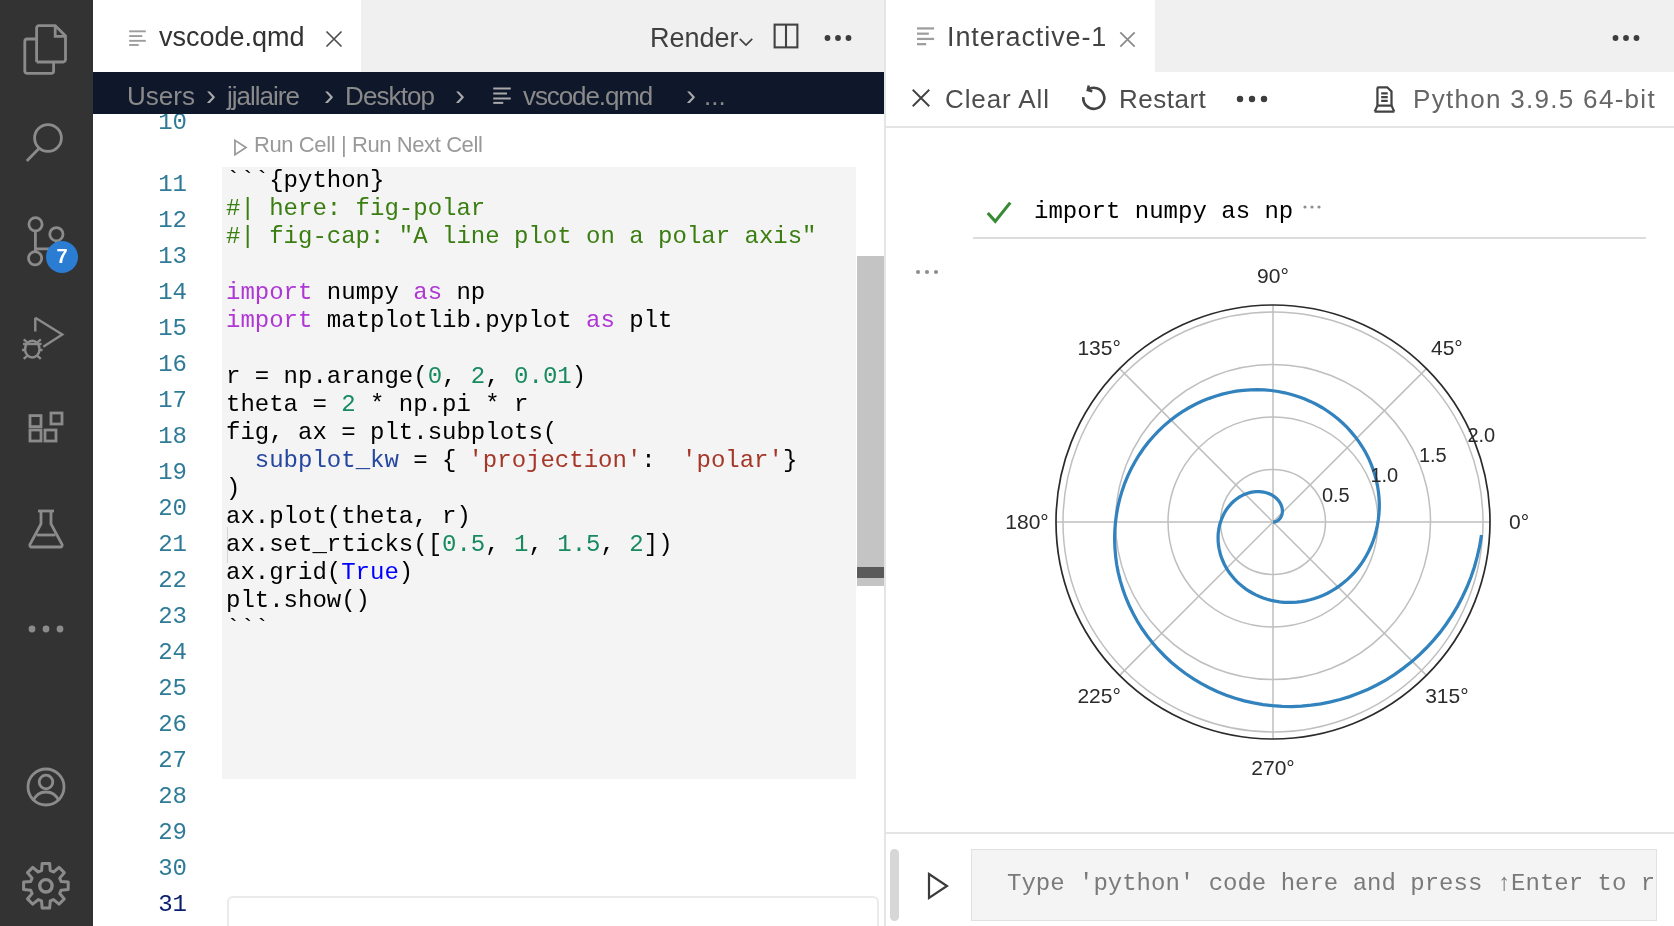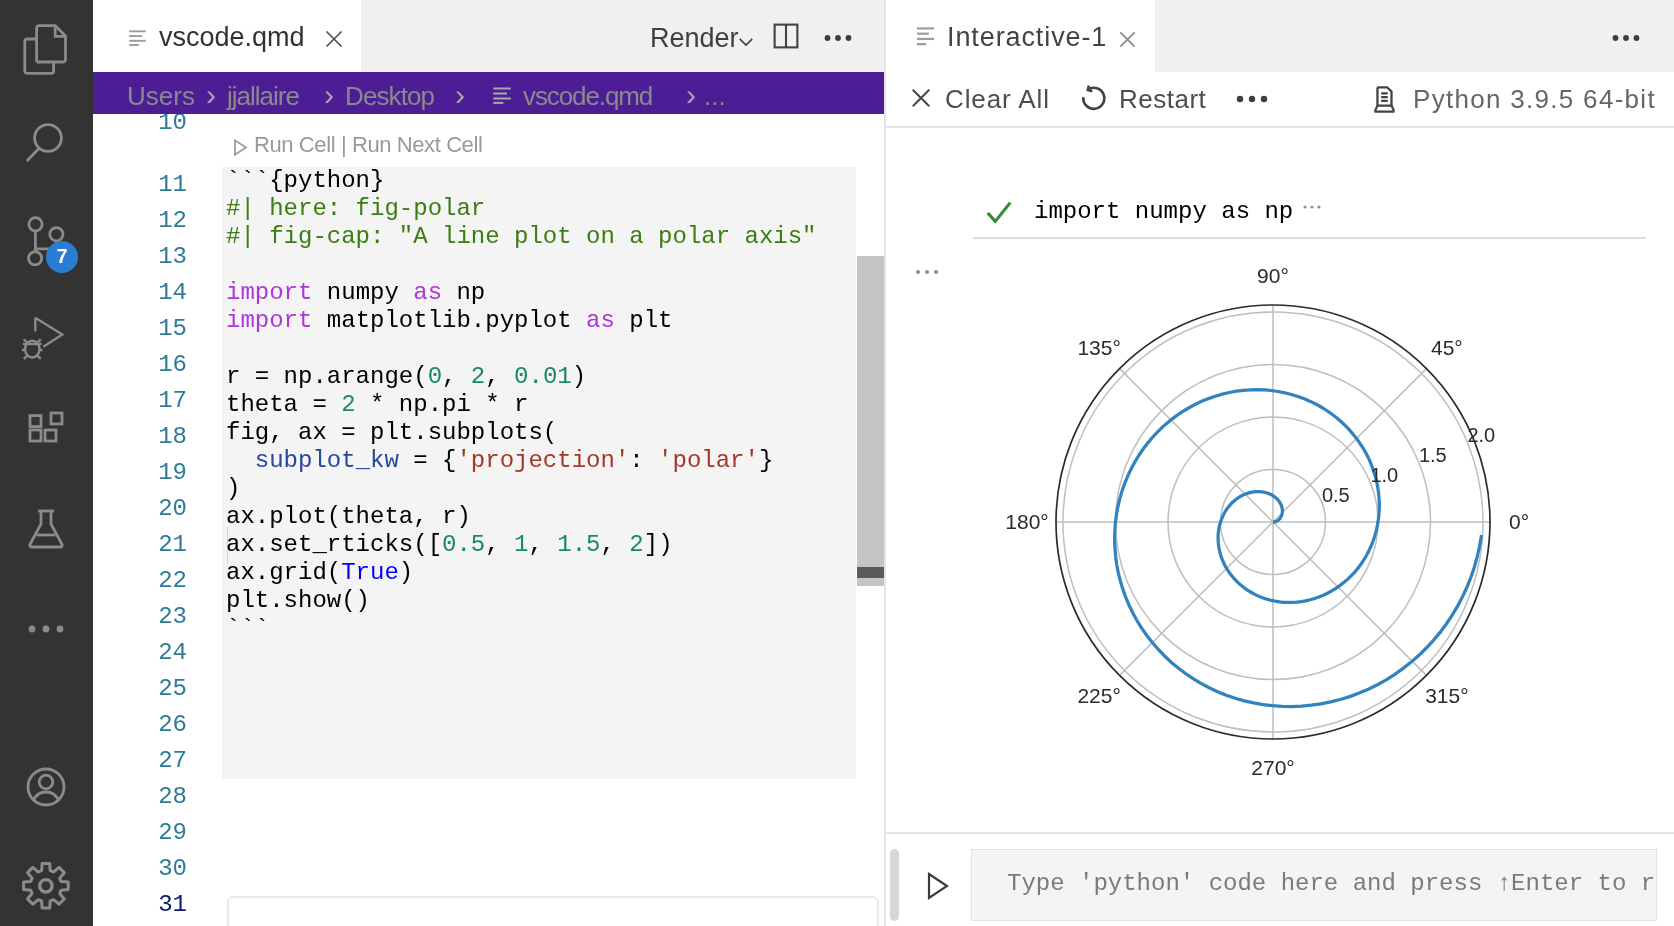--- a/index.html
+++ b/index.html
@@ -4,29 +4,29 @@
 body{width:1674px;height:926px;position:relative;overflow:hidden;background:#fff;
   font-family:"Liberation Sans",sans-serif;-webkit-font-smoothing:antialiased;}
 .abs{position:absolute;}
 .mono{font-family:"Liberation Mono",monospace;}
 
 #actbar{left:0;top:0;width:93px;height:926px;background:#333333;}
 .aicon{position:absolute;left:22px;width:48px;height:48px;}
 
 #tabbar{left:93px;top:0;width:792px;height:72px;background:#f0f0f0;}
 #tab1{left:93px;top:0;width:268px;height:72px;background:#ffffff;}
-#breadcrumb{left:93px;top:72px;width:792px;height:42px;background:#4c1d95;
+#breadcrumb{left:93px;top:72px;width:792px;height:42px;background:#0f172a;
   font-size:26px;color:#8a8a8a;white-space:nowrap;}
 #editor{left:93px;top:114px;width:792px;height:812px;background:#fff;overflow:hidden;}
 #cellbg{position:absolute;left:129px;top:53px;width:634px;height:612px;background:#f4f4f4;}
 .lnum{position:absolute;left:0px;width:94px;text-align:right;font-family:"Liberation Mono",monospace;
   font-size:24px;line-height:36px;color:#2f7b97;}
 #code{position:absolute;left:133px;top:53px;font-family:"Liberation Mono",monospace;
   font-size:24px;line-height:28px;color:#000;white-space:pre;}
-.kw{color:#af37d4;}.cm{color:#3a7d10;}.num{color:#178a5f;}.str{color:#a53728;}
+.kw{color:#af37d4;}.cm{color:#3a7d10;}.num{color:#178a5f;}.str{color:#a53728;margin-left:12px;}
 .blu{color:#0000ff;}.var{color:#25479f;}
 
 #ptabbar{left:886px;top:0;width:788px;height:72px;background:#f0f0f0;}
 #ptab1{left:886px;top:0;width:269px;height:72px;background:#ffffff;}
 #ptoolbar{left:886px;top:72px;width:788px;height:54px;background:#fff;border-bottom:2px solid #e4e4e4;}
 .tbtxt{position:absolute;top:0;height:54px;line-height:54px;font-size:26px;color:#4d4d4d;}
 .sep{position:absolute;background:#e0e0e0;}
 </style></head>
 <body>
 

